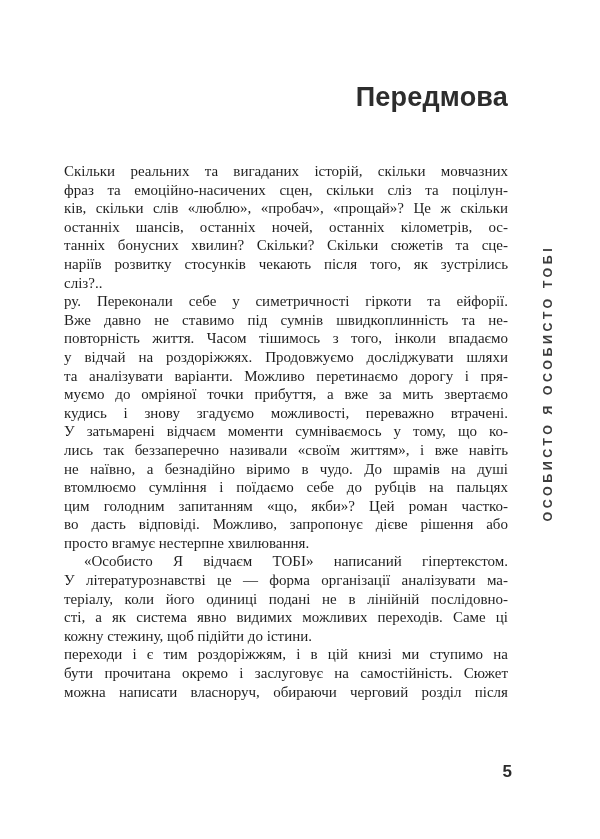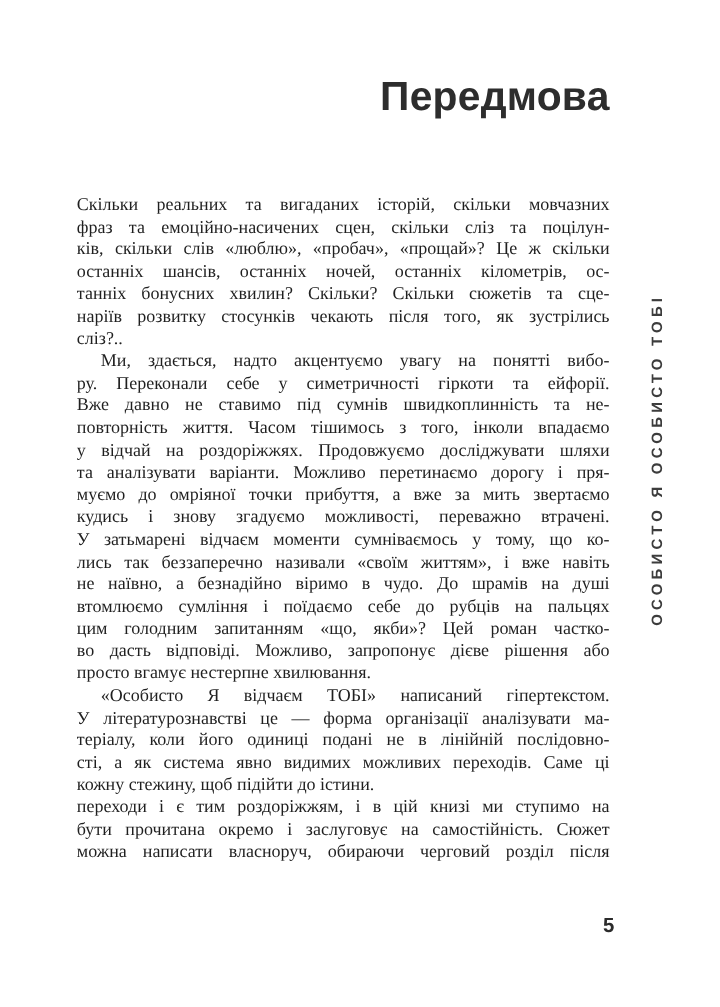--- a/index.html
+++ b/index.html
@@ -11,28 +11,28 @@
     position: relative;
     width: 600px;
     height: 839px;
     background: #ffffff;
     overflow: hidden;
     font-family: "Liberation Serif", "DejaVu Serif", serif;
     color: #1f1f1f;
   }
   .chapter-title {
     position: absolute;
-    top: 66px;
+    top: 82px;
     left: 64px;
     width: 444px;
     margin: 0;
     text-align: right;
     font-family: "Liberation Sans", "DejaVu Sans", sans-serif;
     font-weight: 700;
-    font-size: 34px;
+    font-size: 27px;
     line-height: 30px;
     color: #2d2d2d;
     letter-spacing: 0.2px;
   }
   .body-text {
     position: absolute;
     top: 162px;
     left: 64px;
     width: 444px;
     font-size: 15px;
@@ -85,21 +85,20 @@
   <h1 class="chapter-title">Передмова</h1>
 
   <div class="body-text">
       <div class="bt-line">Скільки реальних та вигаданих історій, скільки мовчазних</div>
       <div class="bt-line">фраз та емоційно-насичених сцен, скільки сліз та поцілун-</div>
       <div class="bt-line">ків, скільки слів «люблю», «пробач», «прощай»? Це ж скільки</div>
       <div class="bt-line">останніх шансів, останніх ночей, останніх кілометрів, ос-</div>
       <div class="bt-line">танніх бонусних хвилин? Скільки? Скільки сюжетів та сце-</div>
       <div class="bt-line">наріїв розвитку стосунків чекають після того, як зустрілись</div>
       <div class="bt-line lastline">сліз?..</div>
-      <div class="bt-line indent">Ми, здається, надто акцентуємо увагу на понятті вибо-</div>
       <div class="bt-line">ру. Переконали себе у симетричності гіркоти та ейфорії.</div>
       <div class="bt-line">Вже давно не ставимо під сумнів швидкоплинність та не-</div>
       <div class="bt-line">повторність життя. Часом тішимось з того, інколи впадаємо</div>
       <div class="bt-line">у відчай на роздоріжжях. Продовжуємо досліджувати шляхи</div>
       <div class="bt-line">та аналізувати варіанти. Можливо перетинаємо дорогу і пря-</div>
       <div class="bt-line">муємо до омріяної точки прибуття, а вже за мить звертаємо</div>
       <div class="bt-line">кудись і знову згадуємо можливості, переважно втрачені.</div>
       <div class="bt-line">У затьмарені відчаєм моменти сумніваємось у тому, що ко-</div>
       <div class="bt-line">лись так беззаперечно називали «своїм життям», і вже навіть</div>
       <div class="bt-line">не наївно, а безнадійно віримо в чудо. До шрамів на душі</div>

